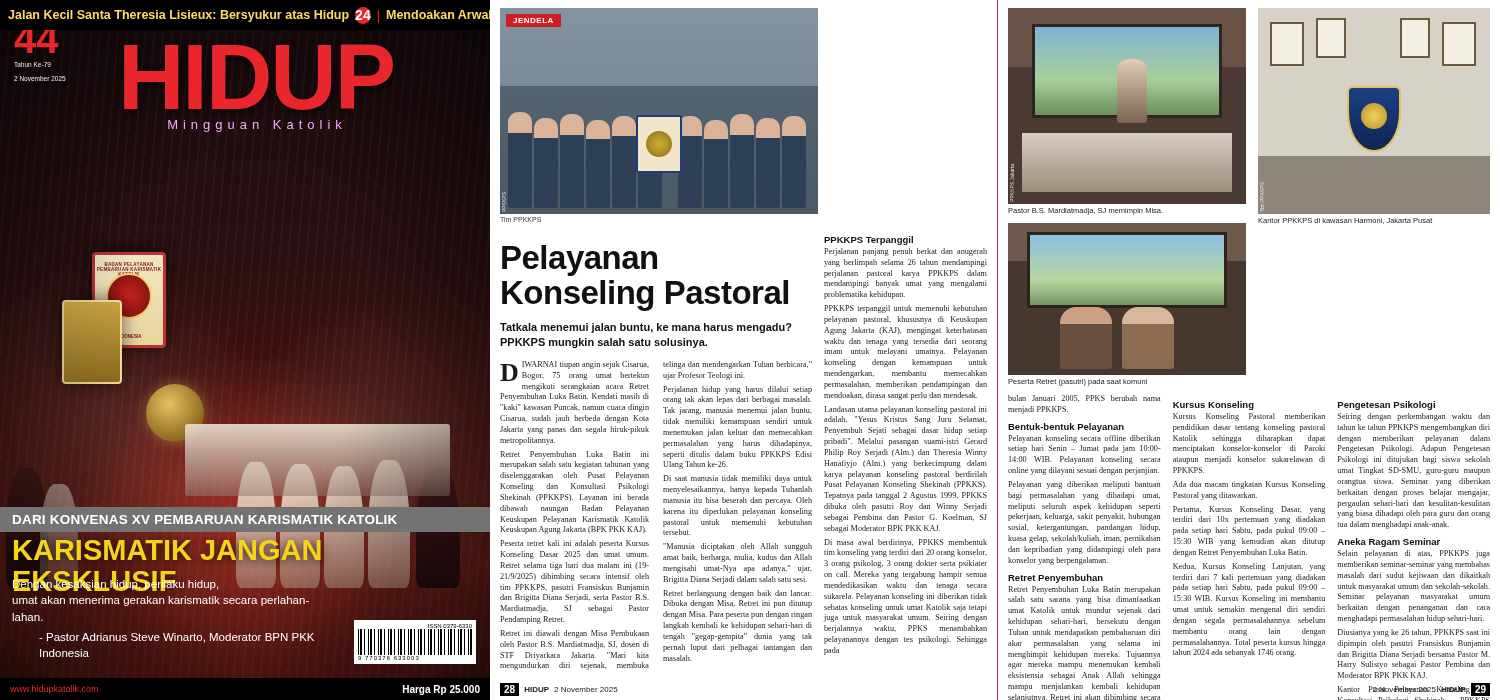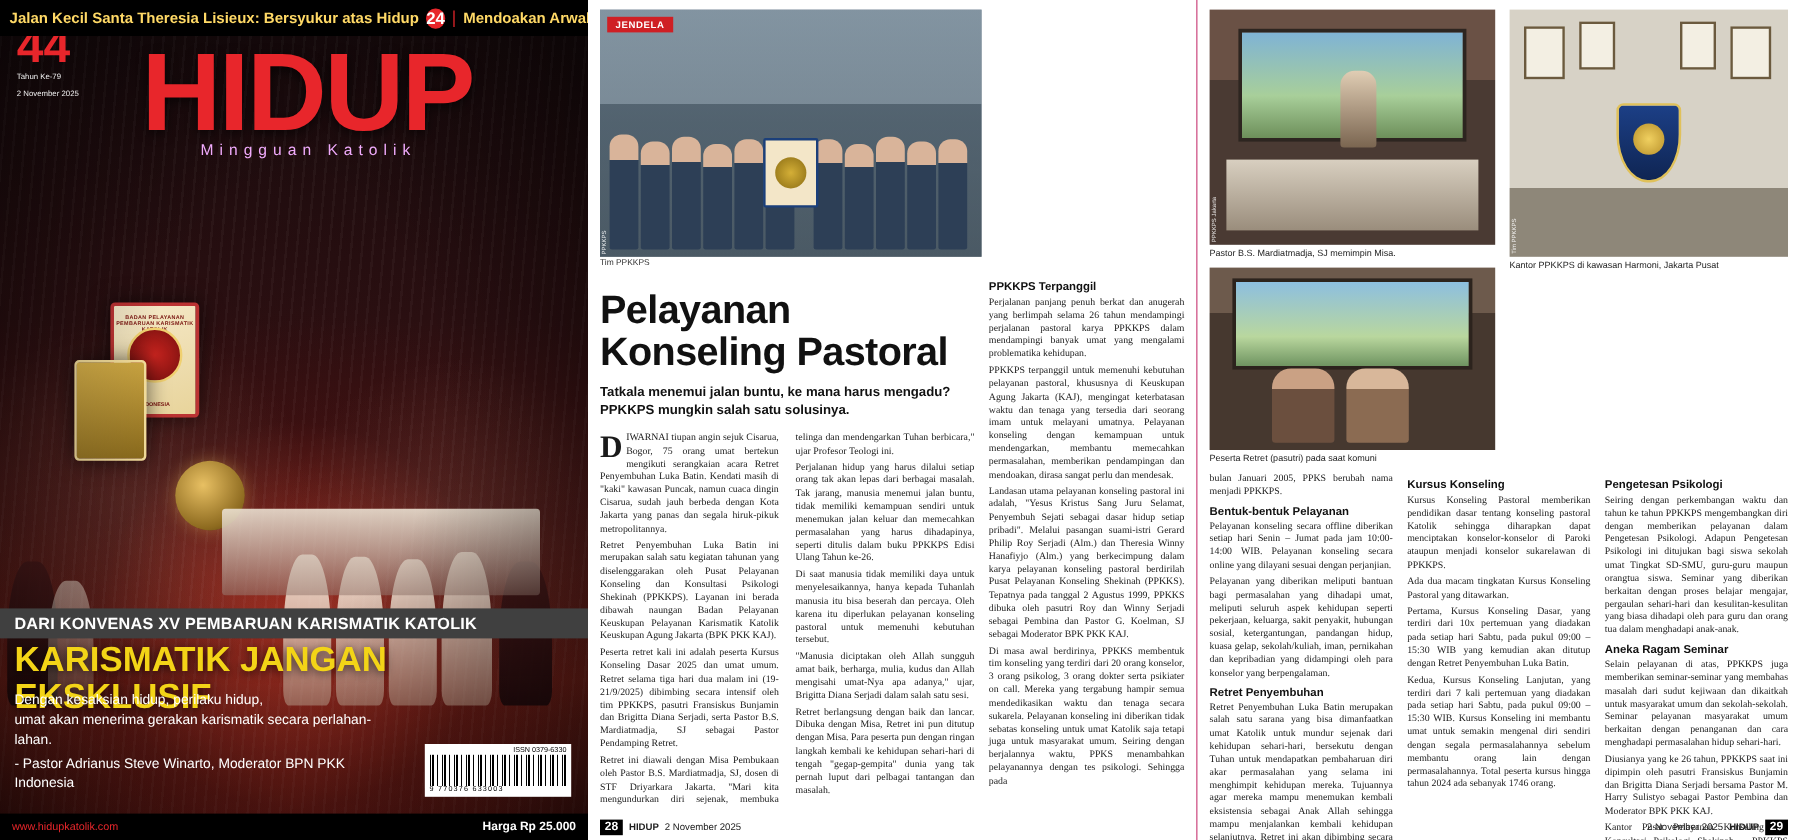--- a/index.html
+++ b/index.html
@@ -154,21 +154,21 @@
     font-family: "Liberation Sans", sans-serif;
     font-size: 13px;
     letter-spacing: 5px;
     margin-left: 24px;
     margin-top: -4px;
   }
 
   
   .red-band {
     position: absolute; left: 0; right: 0; bottom: 168px;
-    background: #404040;
+    background: #737373;
     color: #fff;
     font-family: "Liberation Sans", sans-serif;
     font-weight: bold;
     font-size: 13.5px;
     padding: 5px 12px;
     z-index: 5;
     letter-spacing: .2px;
   }
   .cover-headline {
     position: absolute; left: 12px; right: 12px; bottom: 104px;
@@ -181,21 +181,21 @@
     text-shadow: 0 2px 8px rgba(0,0,0,.7);
   }
   .cover-deck {
     position: absolute; left: 12px; right: 150px; bottom: 38px;
     color: #fff;
     font-family: "Liberation Sans", sans-serif;
     font-size: 11.5px;
     line-height: 1.45;
     z-index: 5;
   }
-  .cover-deck .src { display:block; margin-top: 3px; }
+  .cover-deck .src { display:block; margin-top: 3px; margin-left: 27px; }
   .barcode {
     position: absolute; right: 14px; bottom: 36px; width: 122px; height: 44px;
     background: #fff; z-index: 5;
     padding: 3px 4px 2px;
   }
   .barcode .issn {
     font-family: "Liberation Sans", sans-serif; font-size: 6px; color: #000; text-align: right;
   }
   .barcode .bars {
     height: 26px;

